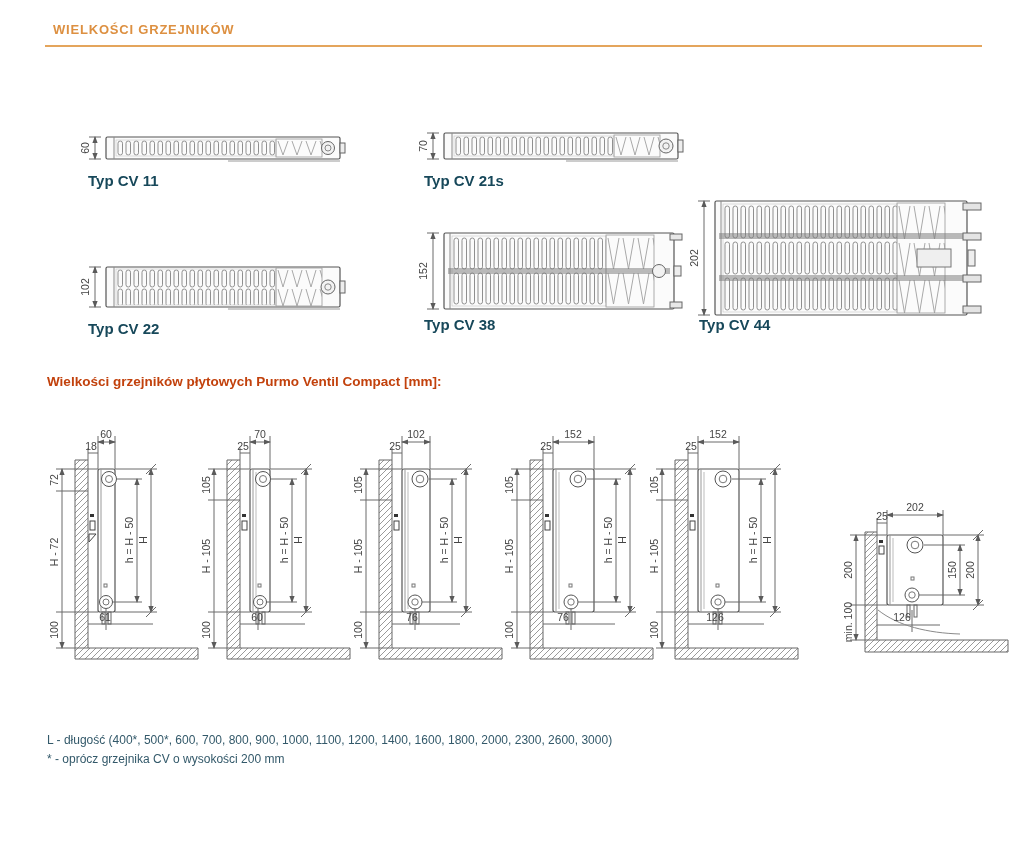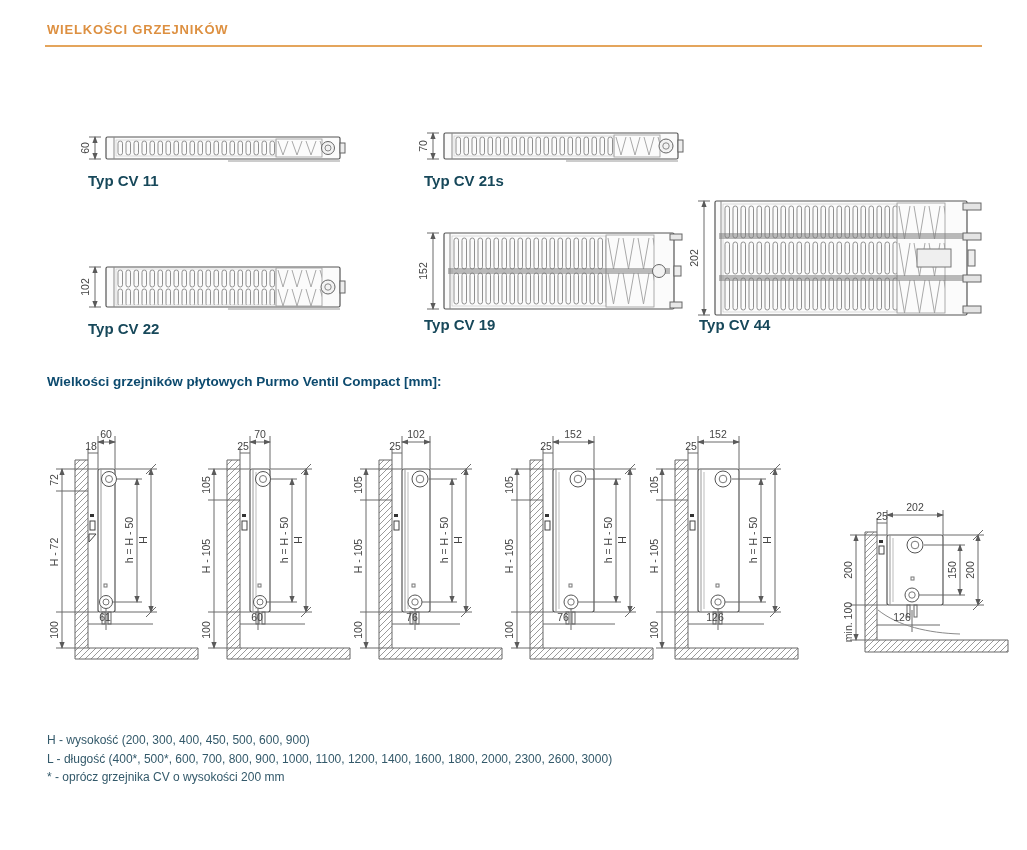--- a/index.html
+++ b/index.html
@@ -1,36 +1,36 @@
 <!DOCTYPE html>
 <html><head>
 <meta charset="utf-8">
 <style>
   html,body{margin:0;padding:0;background:#ffffff;}
   .page{position:relative;width:1027px;height:850px;background:#fff;overflow:hidden;
         font-family:"Liberation Sans",sans-serif;}
   .title{position:absolute;font-size:13px;font-weight:600;letter-spacing:.8px;color:#dd9041;}
   .rule{position:absolute;height:2px;background:#e4a55c;}
   .typlabel{position:absolute;font-size:15px;font-weight:bold;color:#17485a;white-space:nowrap;}
-  .heading{position:absolute;font-size:13.5px;font-weight:bold;color:#0c4a6e;white-space:nowrap;}
+  .heading{position:absolute;font-size:13.5px;font-weight:bold;color:#c2410c;white-space:nowrap;}
   .legend{position:absolute;color:#33596a;font-size:12px;line-height:18.5px;}
   .legend div{white-space:nowrap;}
   .hlab,.vlab{position:absolute;font-size:10.5px;color:#454545;white-space:nowrap;
         transform:translate(-50%,-50%);}
   .vlab{transform:translate(-50%,-50%) rotate(-90deg);}
   .tv,.sv,.dv{position:absolute;}
   .tv svg,.sv svg,.dv svg{position:absolute;left:0;top:0;}
   svg{display:block;}
 </style>
 </head>
 <body>
 
 <div class="page">
 
-  <span class="title" style="left:47px;top:22px">WIELKOŚCI GRZEJNIKÓW</span>
+  <span class="title" style="left:53px;top:22px">WIELKOŚCI GRZEJNIKÓW</span>
   <div class="rule" style="left:45px;top:45px;width:937px"></div>
 
   <div class="tv" style="left:78px;top:130px;width:280px;height:70px">
     <svg width="270" height="36">
       <defs>
         <pattern id="f11" x="38" y="10" width="8" height="16" patternUnits="userSpaceOnUse">
           <rect x="2" y="1" width="4.5" height="14" rx="2.2" fill="none" stroke="#8f8f8f" stroke-width="1"></rect>
         </pattern>
         <pattern id="g11" x="198" y="10" width="14" height="16" patternUnits="userSpaceOnUse">
           <path d="M2,1 L7,15 L12,1" fill="none" stroke="#a8a8a8" stroke-width="1"></path>
@@ -135,21 +135,21 @@
       <rect x="190" y="9" width="48" height="72" fill="url(#g33)" stroke="#9a9a9a" stroke-width=".8"></rect>
       <line x1="32" y1="43" x2="254" y2="43" stroke="#777"></line>
       <line x1="32" y1="45" x2="254" y2="45" stroke="#777"></line>
       <line x1="32" y1="47" x2="254" y2="47" stroke="#777"></line>
       <rect x="258" y="40" width="7" height="10" fill="#eee" stroke="#666"></rect>
       <rect x="254" y="8" width="12" height="6" fill="#e8e8e8" stroke="#666"></rect>
       <rect x="254" y="76" width="12" height="6" fill="#e8e8e8" stroke="#666"></rect>
       <circle cx="243" cy="45" r="6.5" fill="#f2f2f2" stroke="#666"></circle>
     </svg>
     <span class="vlab" style="left:7px;top:45px">152</span>
-    <span class="typlabel" style="left:8px;top:90px">Typ CV 19</span>
+    <span class="typlabel" style="left:8px;top:90px">Typ CV 38</span>
   </div>
 
   <div class="tv" style="left:687px;top:194px;width:310px;height:148px">
     <svg width="300" height="126">
       <defs>
         <pattern id="f44" x="36" y="10" width="8" height="36" patternUnits="userSpaceOnUse">
           <rect x="2" y="2" width="4.5" height="32" rx="2.2" fill="none" stroke="#8f8f8f" stroke-width="1"></rect>
         </pattern>
         <pattern id="g44" x="210" y="10" width="15" height="37" patternUnits="userSpaceOnUse">
           <path d="M2,2 L7.5,35 L13,2" fill="none" stroke="#a8a8a8" stroke-width="1"></path>
@@ -501,18 +501,17 @@
     <span class="hlab" style="left:75px;top:37px">202</span>
     <span class="hlab" style="left:42px;top:46px">25</span>
     <span class="vlab" style="left:8px;top:100px">200</span>
     <span class="vlab" style="left:8px;top:152px">min. 100</span>
     <span class="vlab" style="left:112px;top:100px">150</span>
     <span class="vlab" style="left:130px;top:100px">200</span>
     <span class="hlab" style="left:62px;top:147px">126</span>
   </div>
 
   <div class="legend" style="left:47px;top:731px">
-    <div>H - wysokość (200, 300, 400, 450, 500, 600, 900)</div>
     <div>L - długość (400*, 500*, 600, 700, 800, 900, 1000, 1100, 1200, 1400, 1600, 1800, 2000, 2300, 2600, 3000)</div>
     <div>* - oprócz grzejnika CV o wysokości 200 mm</div>
   </div>
 
 </div>
 
 </body></html>

